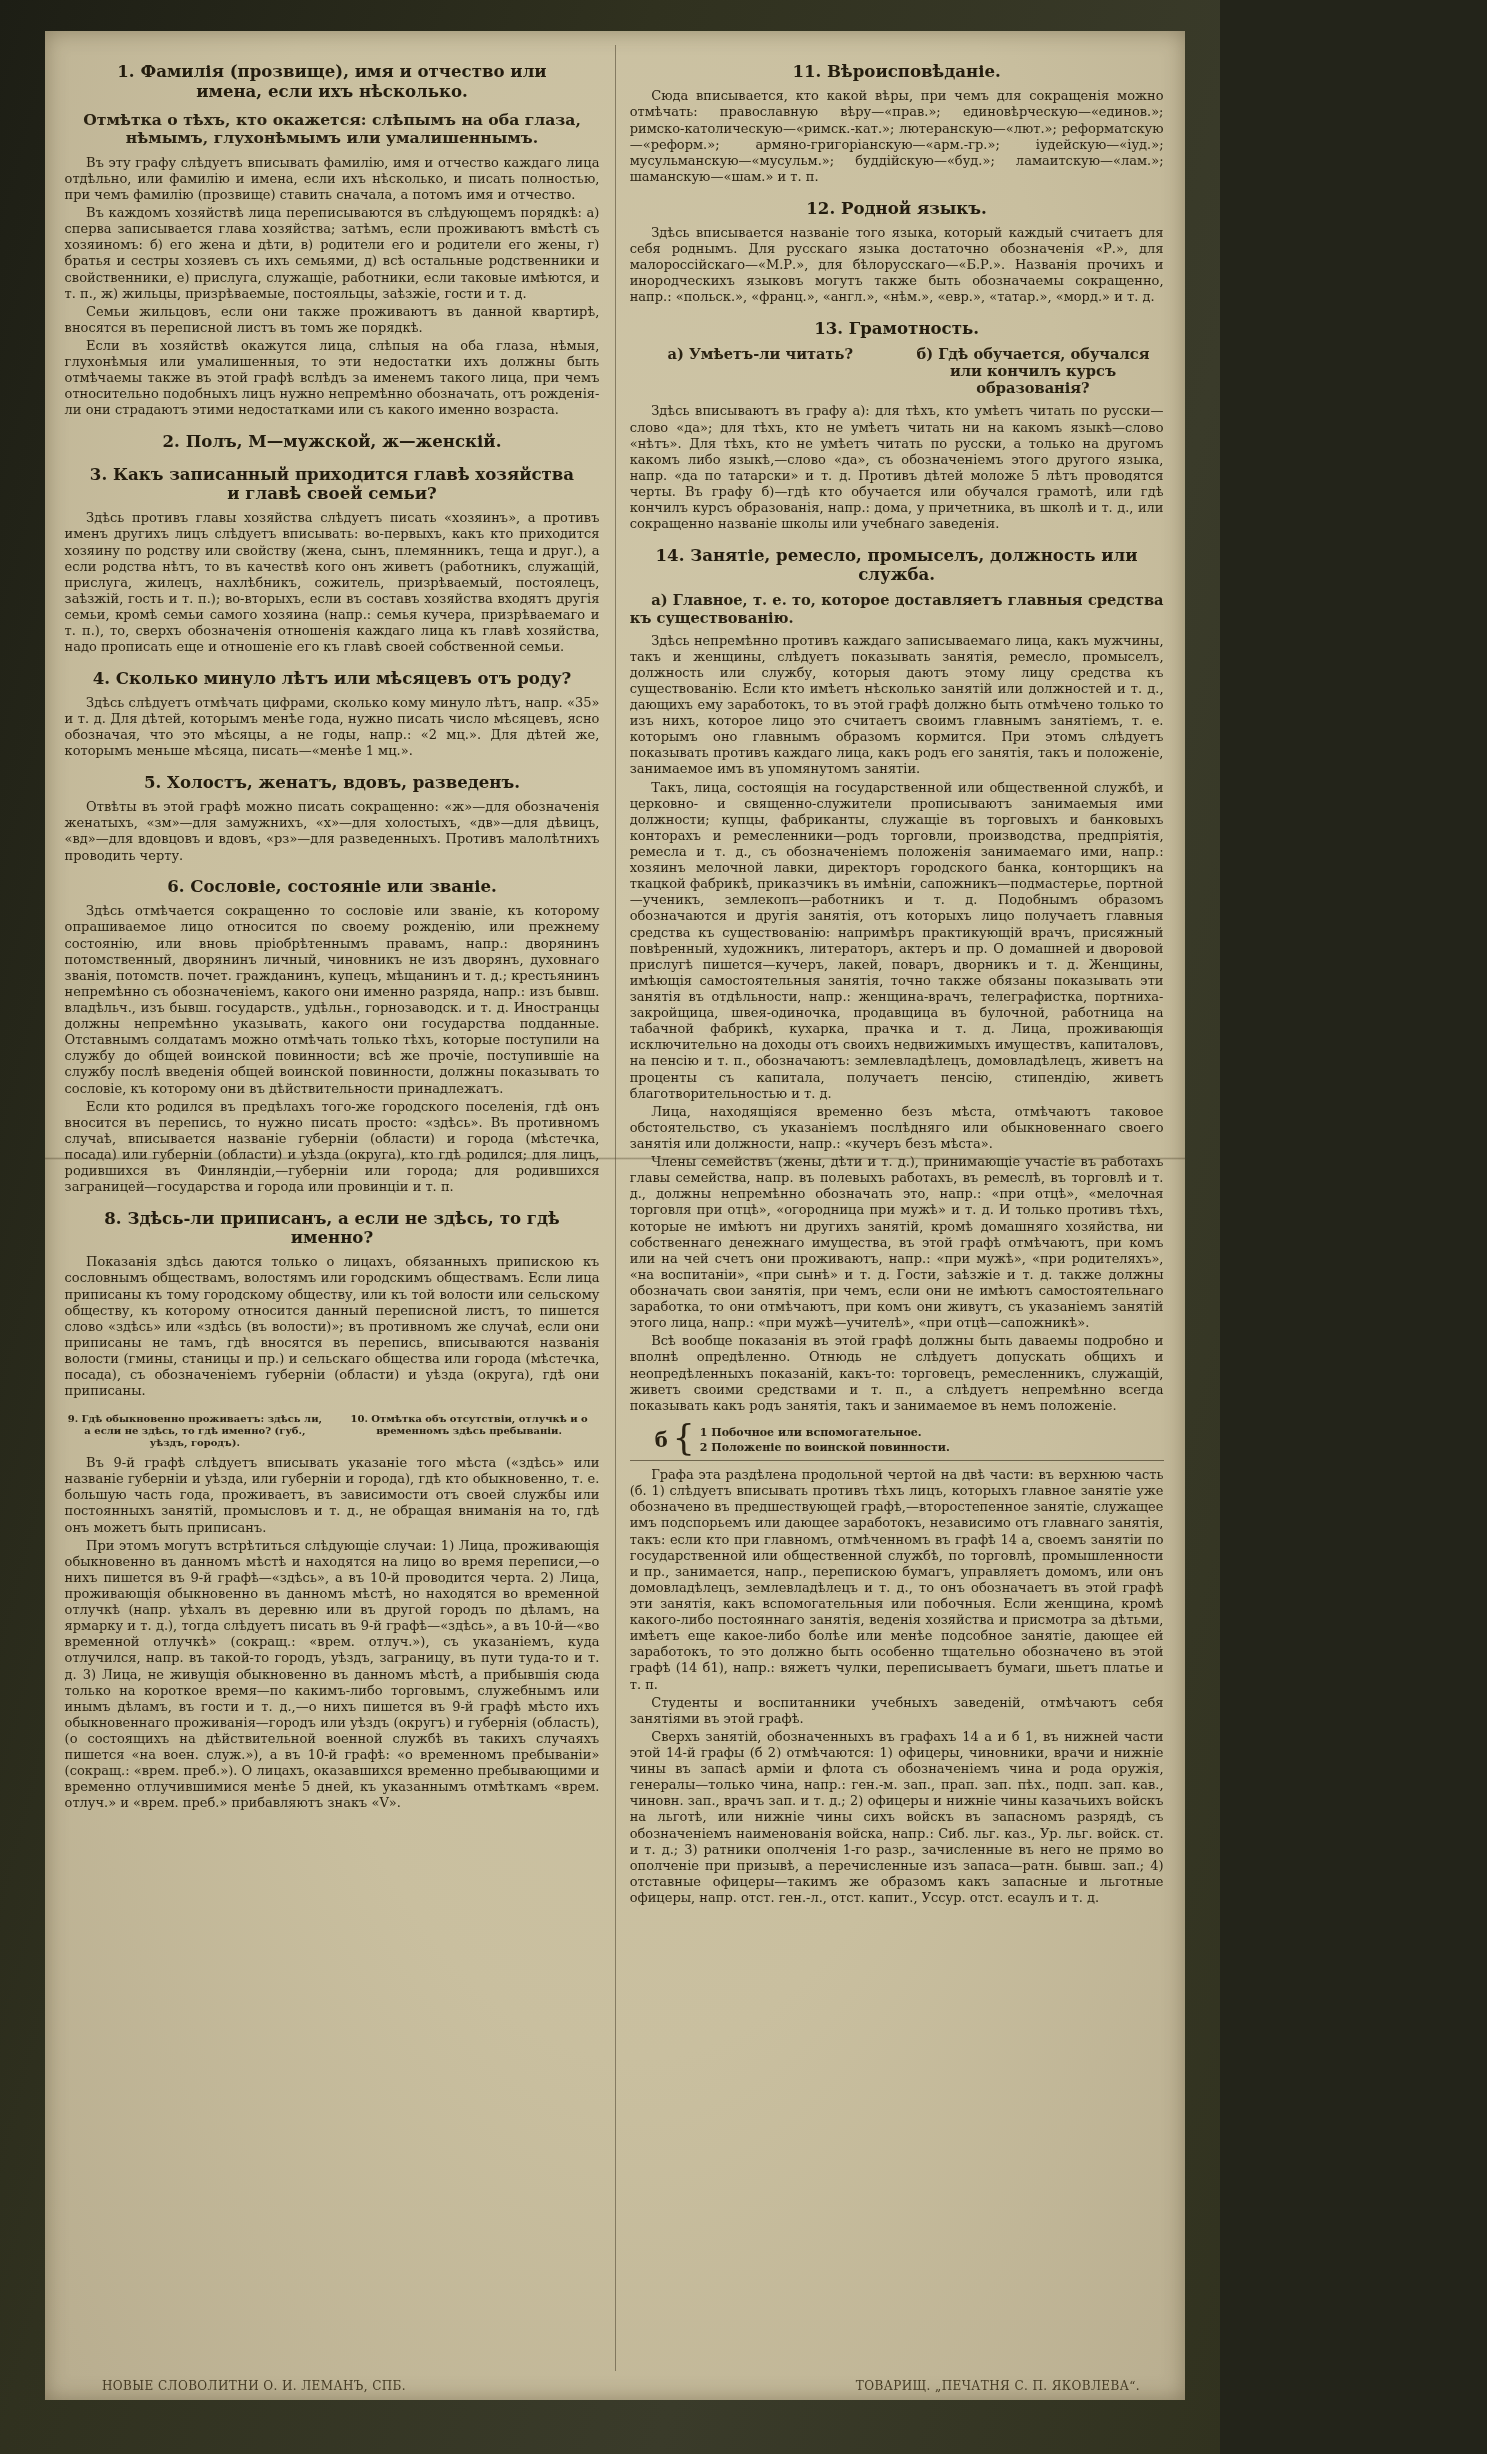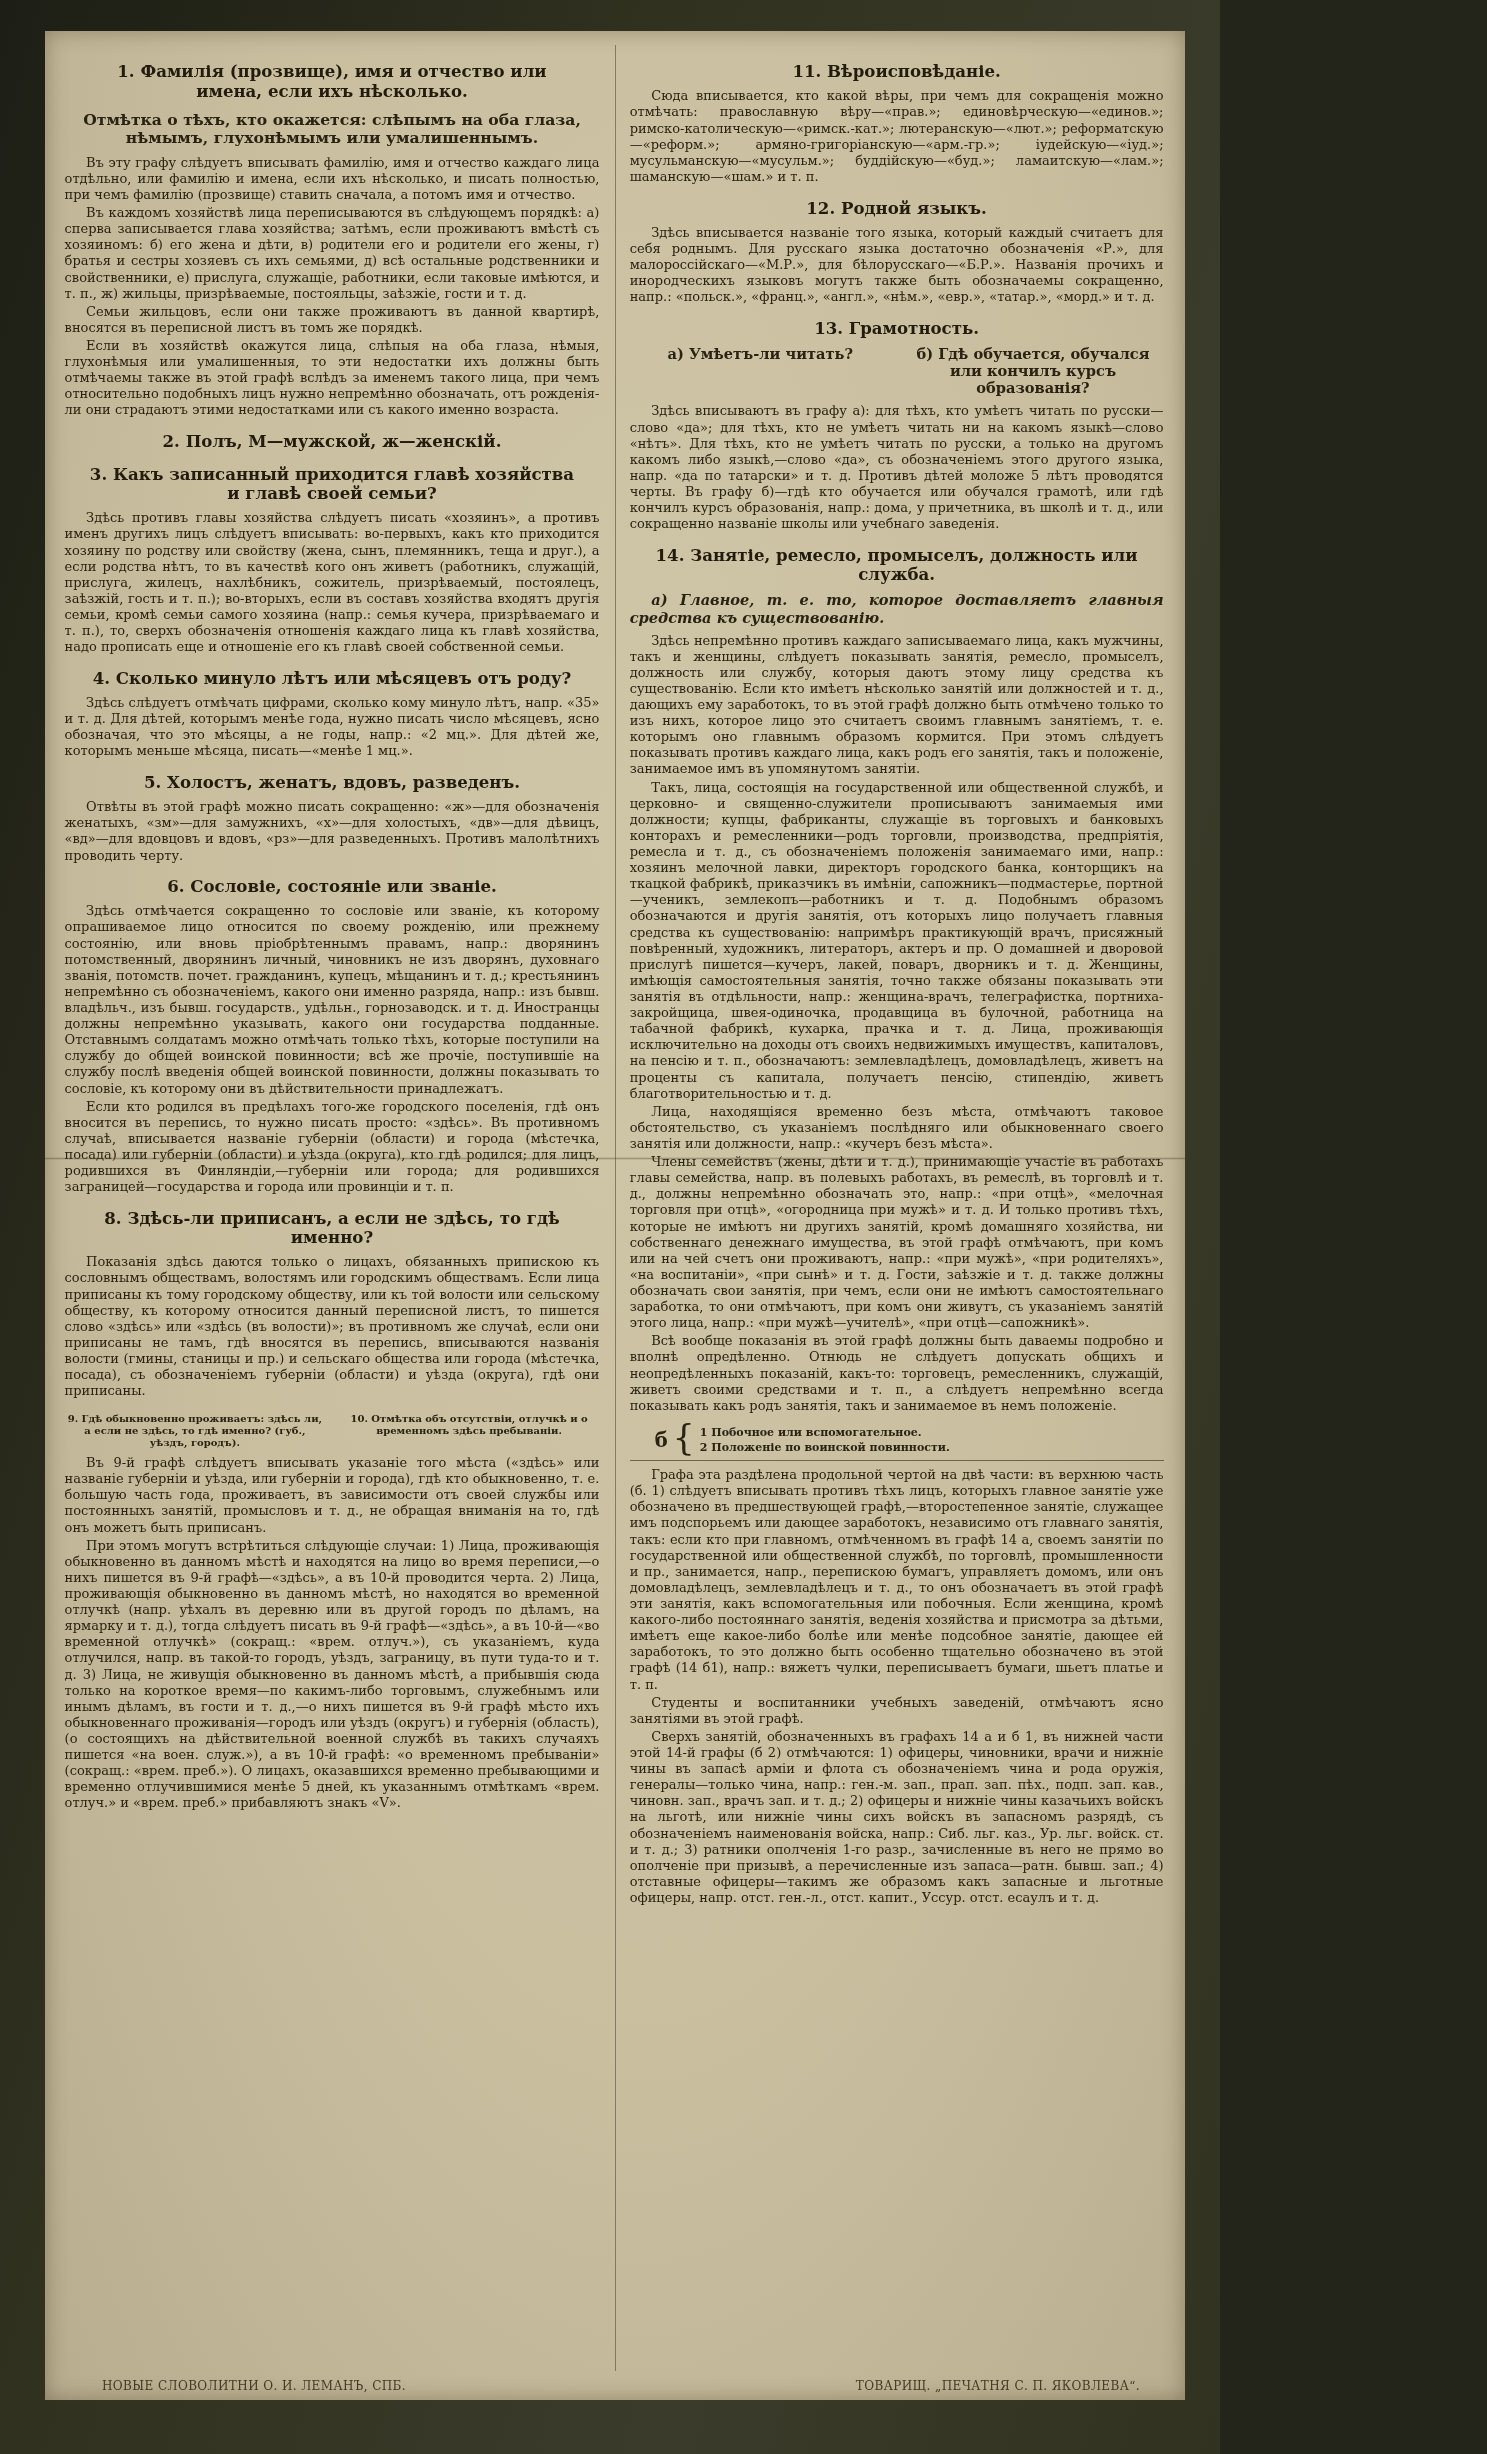--- a/index.html
+++ b/index.html
@@ -50,21 +50,21 @@
   .dual-cell{
     flex:1;font-weight:bold;text-align:center;
     font-size:10px;line-height:1.18;
   }
   .subheads{display:flex;gap:11.7px;margin:2px 0 6.8px;}
   .subhead-cell{
     flex:1;font-weight:bold;text-align:center;
     font-size:14.6px;line-height:1.18;
   }
   .note{
-    font-weight:bold;font-style:italic;
+    font-weight:bold;
     font-size:14.6px;line-height:1.25;
     margin:5.9px 0 4.9px;text-align:justify;text-indent:21.5px;
   }
   .brace{
     display:flex;align-items:center;gap:4.9px;
     font-weight:bold;margin:9.8px 0 5.9px;
     border-bottom:1px solid rgba(60,50,30,.65);
     padding:2px 0 4.9px 25px;
   }
   .b-label{font-size:19.5px;}
@@ -160,21 +160,21 @@
           <section class="sec">
             <div class="brace">
               <span class="b-label">б</span>
               <span class="b-glyph">{</span>
               <div class="b-lines">
                 <div class="b-line">1 Побочное или вспомогательное.</div>
                 <div class="b-line">2 Положеніе по воинской повинности.</div>
               </div>
             </div>
             <p class="para">Графа эта раздѣлена продольной чертой на двѣ части: въ верхнюю часть (б. 1) слѣдуетъ вписывать противъ тѣхъ лицъ, которыхъ главное занятіе уже обозначено въ предшествующей графѣ,—второстепенное занятіе, служащее имъ подспорьемъ или дающее заработокъ, независимо отъ главнаго занятія, такъ: если кто при главномъ, отмѣченномъ въ графѣ 14 а, своемъ занятіи по государственной или общественной службѣ, по торговлѣ, промышленности и пр., занимается, напр., перепискою бумагъ, управляетъ домомъ, или онъ домовладѣлецъ, землевладѣлецъ и т. д., то онъ обозначаетъ въ этой графѣ эти занятія, какъ вспомогательныя или побочныя. Если женщина, кромѣ какого-либо постояннаго занятія, веденія хозяйства и присмотра за дѣтьми, имѣетъ еще какое-либо болѣе или менѣе подсобное занятіе, дающее ей заработокъ, то это должно быть особенно тщательно обозначено въ этой графѣ (14 б1), напр.: вяжетъ чулки, переписываетъ бумаги, шьетъ платье и т. п.</p>
-            <p class="para">Студенты и воспитанники учебныхъ заведеній, отмѣчаютъ ясно занятіями въ этой графѣ.</p>
+            <p class="para">Студенты и воспитанники учебныхъ заведеній, отмѣчаютъ себя занятіями въ этой графѣ.</p>
             <p class="para">Сверхъ занятій, обозначенныхъ въ графахъ 14 а и б 1, въ нижней части этой 14-й графы (б 2) отмѣчаются: 1) офицеры, чиновники, врачи и нижніе чины въ запасѣ арміи и флота съ обозначеніемъ чина и рода оружія, генералы—только чина, напр.: ген.-м. зап., прап. зап. пѣх., подп. зап. кав., чиновн. зап., врачъ зап. и т. д.; 2) офицеры и нижніе чины казачьихъ войскъ на льготѣ, или нижніе чины сихъ войскъ въ запасномъ разрядѣ, съ обозначеніемъ наименованія войска, напр.: Сиб. льг. каз., Ур. льг. войск. ст. и т. д.; 3) ратники ополченія 1-го разр., зачисленные въ него не прямо во ополченіе при призывѣ, а перечисленные изъ запаса—ратн. бывш. зап.; 4) отставные офицеры—такимъ же образомъ какъ запасные и льготные офицеры, напр. отст. ген.-л., отст. капит., Уссур. отст. есаулъ и т. д.</p>
           </section>
         </div>
     </div>
     <div class="crease"></div>
     <div class="footer">
       <span>НОВЫЕ СЛОВОЛИТНИ О. И. ЛЕМАНЪ, СПБ.</span>
       <span>ТОВАРИЩ. „ПЕЧАТНЯ С. П. ЯКОВЛЕВА“.</span>
     </div>
   </div>

